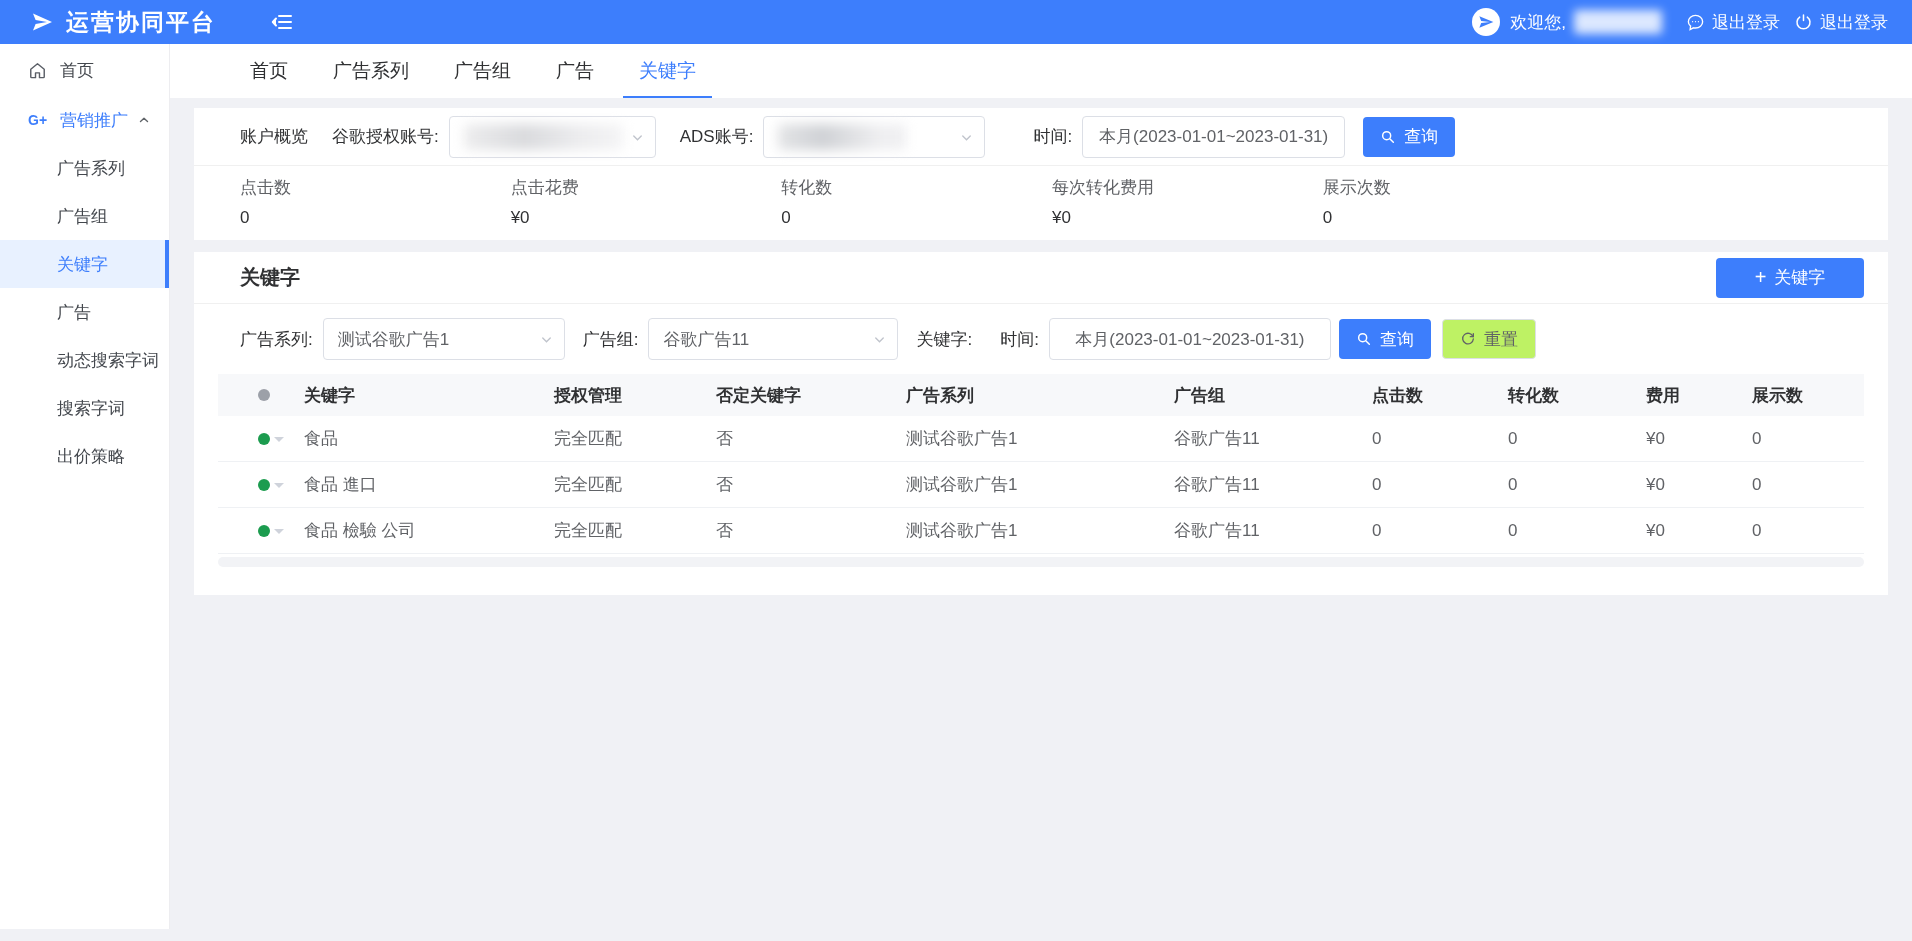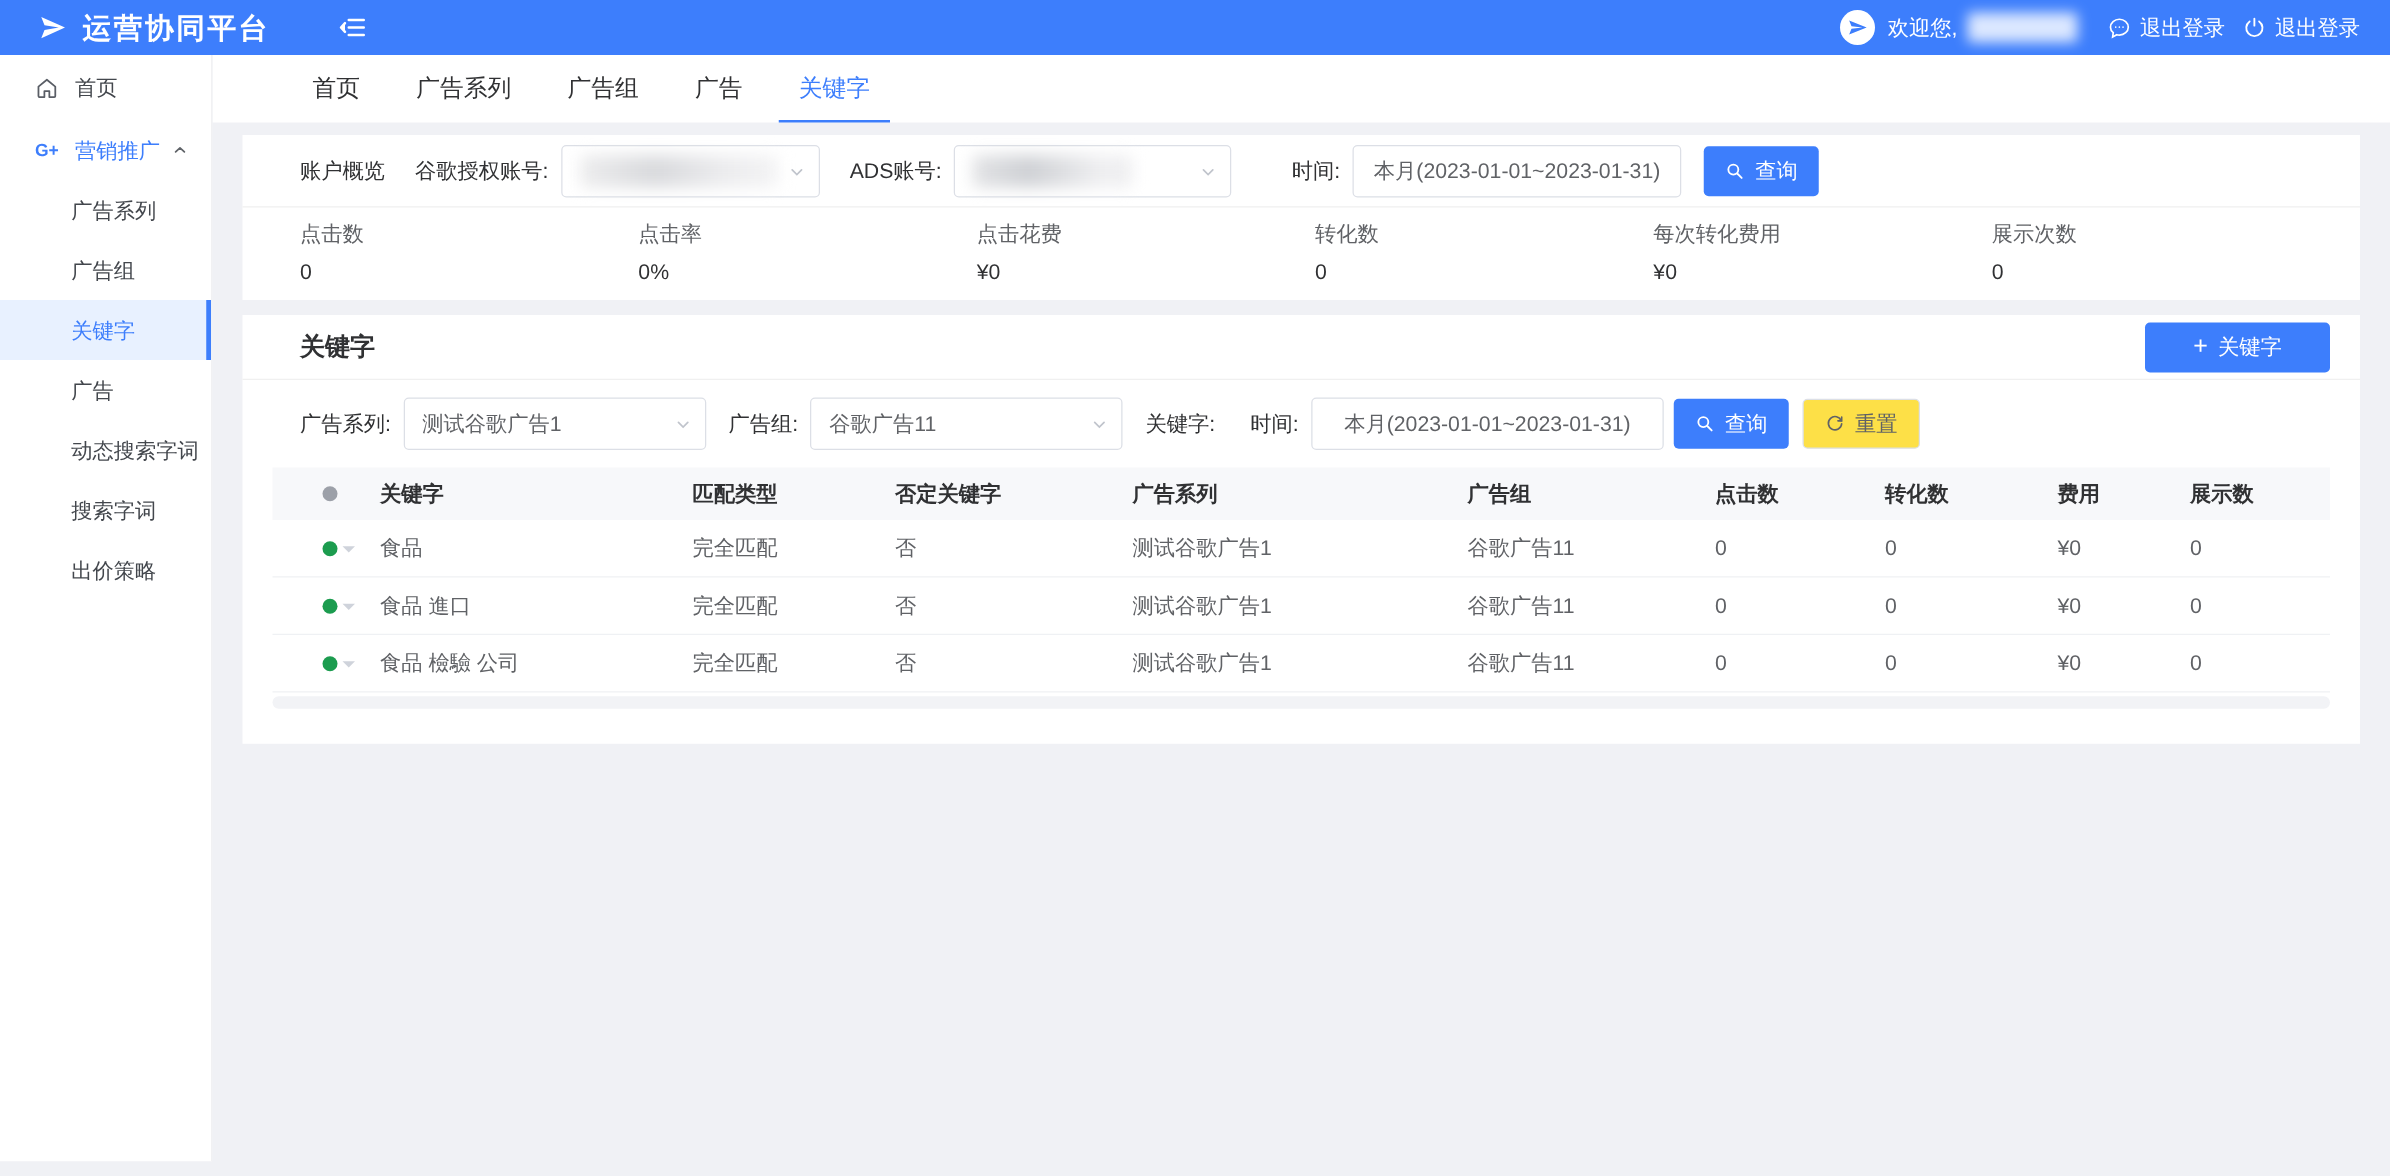--- a/index.html
+++ b/index.html
@@ -63,21 +63,21 @@
   .blob2{ width:128px; background:linear-gradient(90deg,#e3e4e6 0%,#cfd1d5 35%,#efeff1 80%); }
   .inp{ height:42px; border:1px solid var(--input-border); border-radius:4px; padding:0 14px; font-size:17px; color:var(--text-mid); font-family:inherit; outline:none; }
   .inp::placeholder{ color:#BFC3CC; }
   .date-inp{ text-align:center; color:var(--text-mid); }
   .gap18{ margin-left:18px; }
   .gap24{ margin-left:24px; }
 
   
   .btn{ height:40px; border-radius:4px; font-size:17px; display:inline-flex; align-items:center; justify-content:center; gap:8px; padding:0 17px; cursor:pointer; border:none; font-family:inherit; white-space:nowrap; }
   .btn-primary{ background:var(--primary); color:#fff; }
-  .btn-plain{ background:#fde047; color:var(--text-mid); border:1px solid var(--input-border); }
+  .btn-plain{ background:#bef264; color:var(--text-mid); border:1px solid var(--input-border); }
   .add-btn{ width:148px; height:40px; }
   .plus-ic{ font-size:20px; font-weight:400; line-height:1; margin-top:-2px; }
 
   
   .stats{ display:grid; grid-template-columns:repeat(6,1fr); padding:10px 24px 12px 46px; }
   .stat .lb{ font-size:17px; color:var(--text-mid); }
   .stat .vl{ font-size:17px; color:var(--text-dark); margin-top:9px; }
 
   
   .sec-head{ height:52px; display:flex; align-items:center; justify-content:space-between; padding:0 24px 0 46px; border-bottom:1px solid var(--border); }
@@ -244,24 +244,20 @@
             </span>
           <span>查询</span>
         </button>
       </div>
       <div class="stats">
         <div class="stat">
             <div class="lb">点击数</div>
             <div class="vl">0</div>
           </div>
         <div class="stat">
-            <div class="lb">点击率</div>
-            <div class="vl">0%</div>
-          </div>
-        <div class="stat">
             <div class="lb">点击花费</div>
             <div class="vl">¥0</div>
           </div>
         <div class="stat">
             <div class="lb">转化数</div>
             <div class="vl">0</div>
           </div>
         <div class="stat">
             <div class="lb">每次转化费用</div>
             <div class="vl">¥0</div>
@@ -323,21 +319,21 @@
           <span>重置</span>
         </button>
       </div>
 
       <div class="table">
         <div class="trow thead">
           <div class="dot-cell">
               <span class="dot gray"></span>
             </div>
           <div>关键字</div>
-          <div>匹配类型</div>
+          <div>授权管理</div>
           <div>否定关键字</div>
           <div>广告系列</div>
           <div>广告组</div>
           <div>点击数</div>
           <div>转化数</div>
           <div>费用</div>
           <div>展示数</div>
         </div>
 
         <div class="trow tr">

